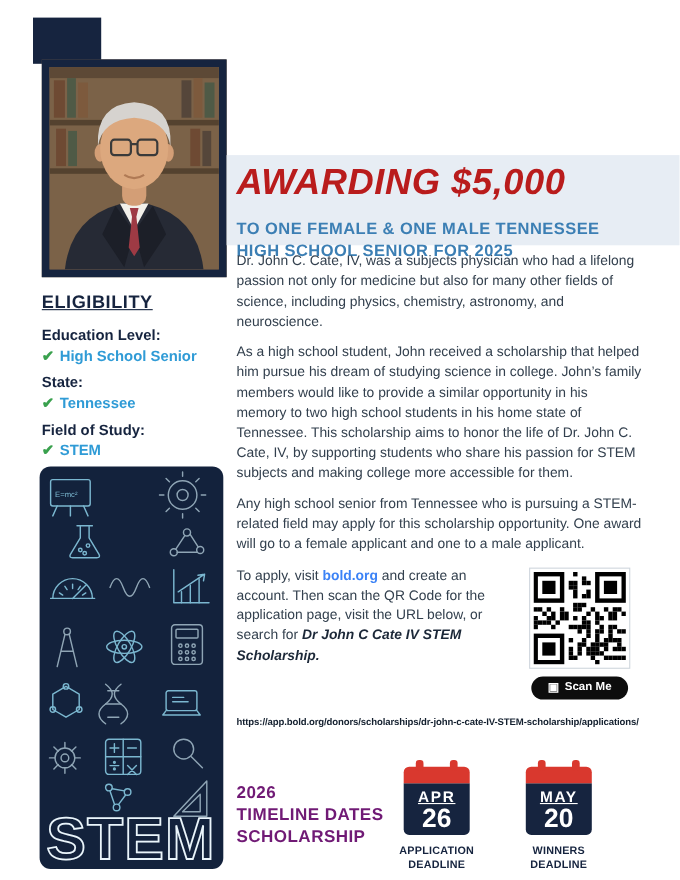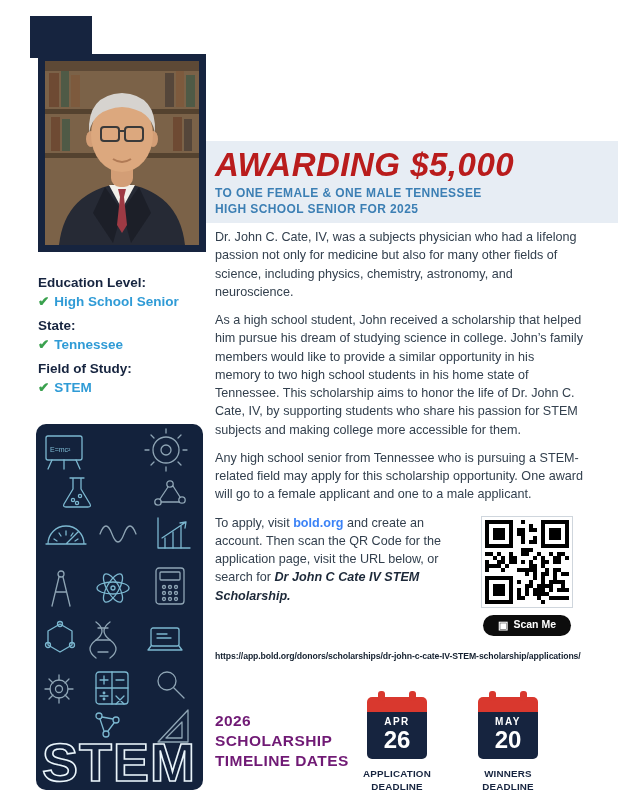--- a/index.html
+++ b/index.html
@@ -12,21 +12,21 @@
          border:7px solid #16243f;box-sizing:border-box;background:#7b6248;}
   .photo svg{display:block;}
 
   .title{position:absolute;left:214px;top:60px;color:#1b2b4d;}
   .title-l1{font-size:27px;font-weight:600;letter-spacing:.3px;}
   .title-l2{font-size:30px;font-weight:800;letter-spacing:1px;margin-top:3px;}
 
   .banner{position:absolute;left:206px;top:141px;width:412px;height:82px;
           background:#e7edf4;padding:5px 0 0 9px;box-sizing:border-box;}
   .banner-headline{font-style:italic;font-weight:900;font-size:33px;color:#b91c1c;letter-spacing:.5px;}
-  .banner-sub{font-size:12px;font-weight:700;color:#3c7fb4;letter-spacing:.4px;line-height:1.32;margin-top:2px;}
+  .banner-sub{font-size:15px;font-weight:700;color:#3c7fb4;letter-spacing:.4px;line-height:1.32;margin-top:15px;}
 
   .eligibility{position:absolute;left:38px;top:266px;width:172px;color:#16243f;}
   .elig-heading{font-size:16.5px;font-weight:800;letter-spacing:.5px;text-decoration:underline;margin-bottom:12px;}
   .elig-label{font-size:13.5px;font-weight:700;margin-top:9px;}
   .elig-value{font-size:13.5px;font-weight:800;color:#2f9bd6;margin-top:3px;}
   .check{color:#3aa14e;margin-right:5px;}
 
   .copy{position:absolute;left:215px;top:228px;width:368px;color:#33404e;
         font-size:12.6px;line-height:1.45;}
   .copy p{margin:0 0 10px 0;}
@@ -57,21 +57,21 @@
 
   .calendar{position:absolute;width:60px;}
   .cal-1{left:367px;top:697px;}
   .cal-2{left:478px;top:697px;}
   .cal-top{position:relative;height:15px;background:#d9382e;border-radius:5px 5px 0 0;}
   .cal-top::before,.cal-top::after{content:"";position:absolute;top:-6px;width:7px;height:10px;
                                    background:#d9382e;border-radius:3px;}
   .cal-top::before{left:11px;}
   .cal-top::after{right:11px;}
   .cal-body{height:47px;background:#16243f;border-radius:0 0 5px 5px;color:#fff;text-align:center;}
-  .cal-month{font-size:10px;font-weight:800;letter-spacing:1.5px;padding-top:4px;}
+  .cal-month{font-size:14px;font-weight:800;letter-spacing:1.5px;padding-top:4px;text-decoration:underline;}
   .cal-day{font-size:24px;font-weight:800;line-height:1;margin-top:1px;}
   .cal-caption{position:absolute;top:768px;width:116px;text-align:center;font-size:9.8px;
                font-weight:800;color:#16243f;line-height:1.3;letter-spacing:.2px;}
   .cap-1{left:339px;}
   .cap-2{left:450px;}
 </style>
 </head>
 <body>
 
 <div class="page">
@@ -114,20 +114,21 @@
 
   <div class="banner">
     <div class="banner-headline">AWARDING $5,000</div>
     <div class="banner-sub">
       <div>TO ONE FEMALE &amp; ONE MALE TENNESSEE</div>
       <div>HIGH SCHOOL SENIOR FOR 2025</div>
     </div>
   </div>
 
   <div class="eligibility">
+    <div class="elig-heading">ELIGIBILITY</div>
     <div class="elig-label">Education Level:</div>
     <div class="elig-value"><span class="check">✔</span><span>High School Senior</span></div>
     <div class="elig-label">State:</div>
     <div class="elig-value"><span class="check">✔</span><span>Tennessee</span></div>
     <div class="elig-label">Field of Study:</div>
     <div class="elig-value"><span class="check">✔</span><span>STEM</span></div>
   </div>
 
   <div class="copy">
     <p>Dr. John C. Cate, IV, was a subjects physician who had a lifelong passion not only for medicine but also for many other fields of science, including physics, chemistry, astronomy, and neuroscience.</p>
@@ -367,22 +368,22 @@
       </g>
       <g class="d d2" transform="translate(118,284)">
         <path d="M4,34 L34,34 L34,2 Z M12,30 L28,30 L28,14 Z"></path>
       </g>
       <text class="stem-word" x="83" y="357" text-anchor="middle">STEM</text>
     </svg>
   </div>
 
   <div class="timeline-heading">
     <div>2026</div>
+    <div>TIMELINE DATES</div>
     <div>SCHOLARSHIP</div>
-    <div>TIMELINE DATES</div>
   </div>
 
   <div class="calendar cal-1">
     <div class="cal-top"></div>
     <div class="cal-body">
       <div class="cal-month">APR</div>
       <div class="cal-day">26</div>
     </div>
   </div>
   <div class="cal-caption cap-1">

